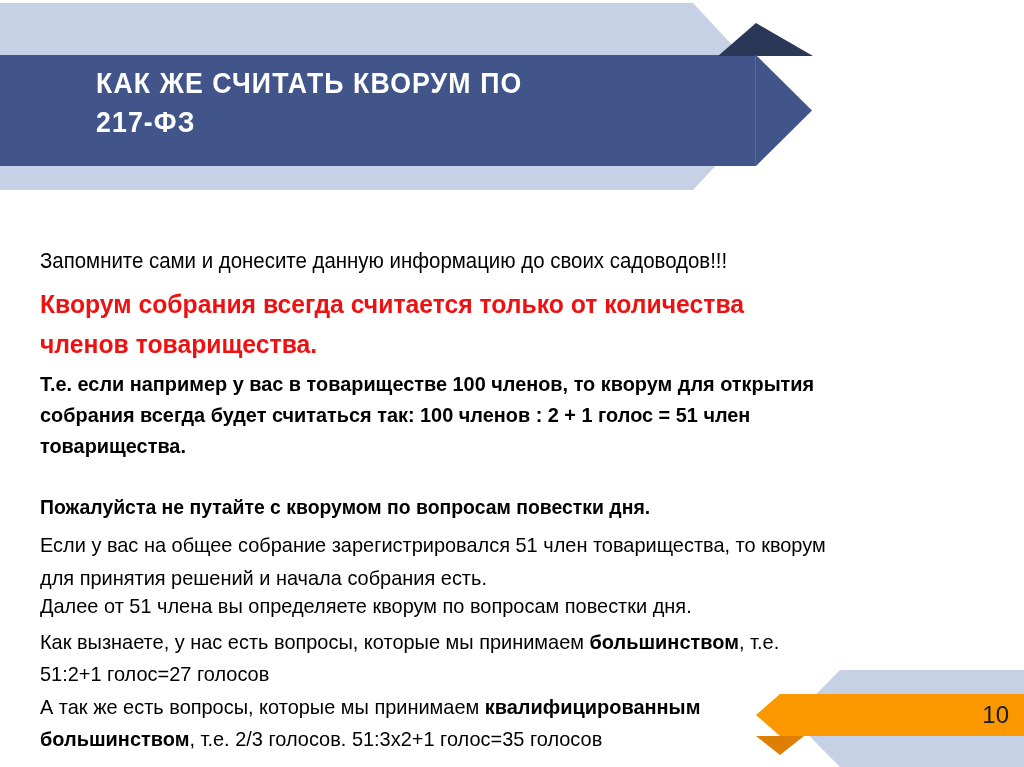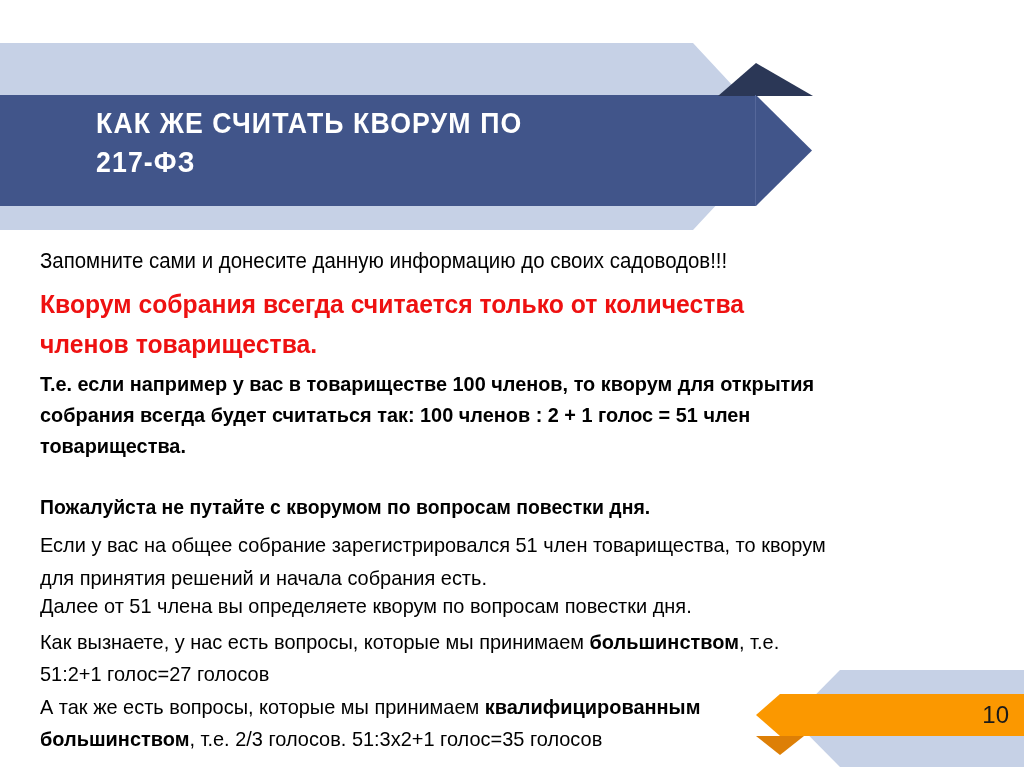--- a/index.html
+++ b/index.html
@@ -16,21 +16,20 @@
     -webkit-font-smoothing: antialiased;
   }
 
   
   #header-banner {
     position: absolute;
     left: 0;
     top: 0;
     width: 1024px;
     height: 196px;
-    margin-top: 40px;
   }
   .hdr-lightband {
     position: absolute;
     left: 0;
     top: 3px;
     width: 780px;
     height: 187px;
     background: #c6d1e6;
     clip-path: polygon(0 0, 693px 0, 780px 93.5px, 693px 187px, 0 187px);
   }

